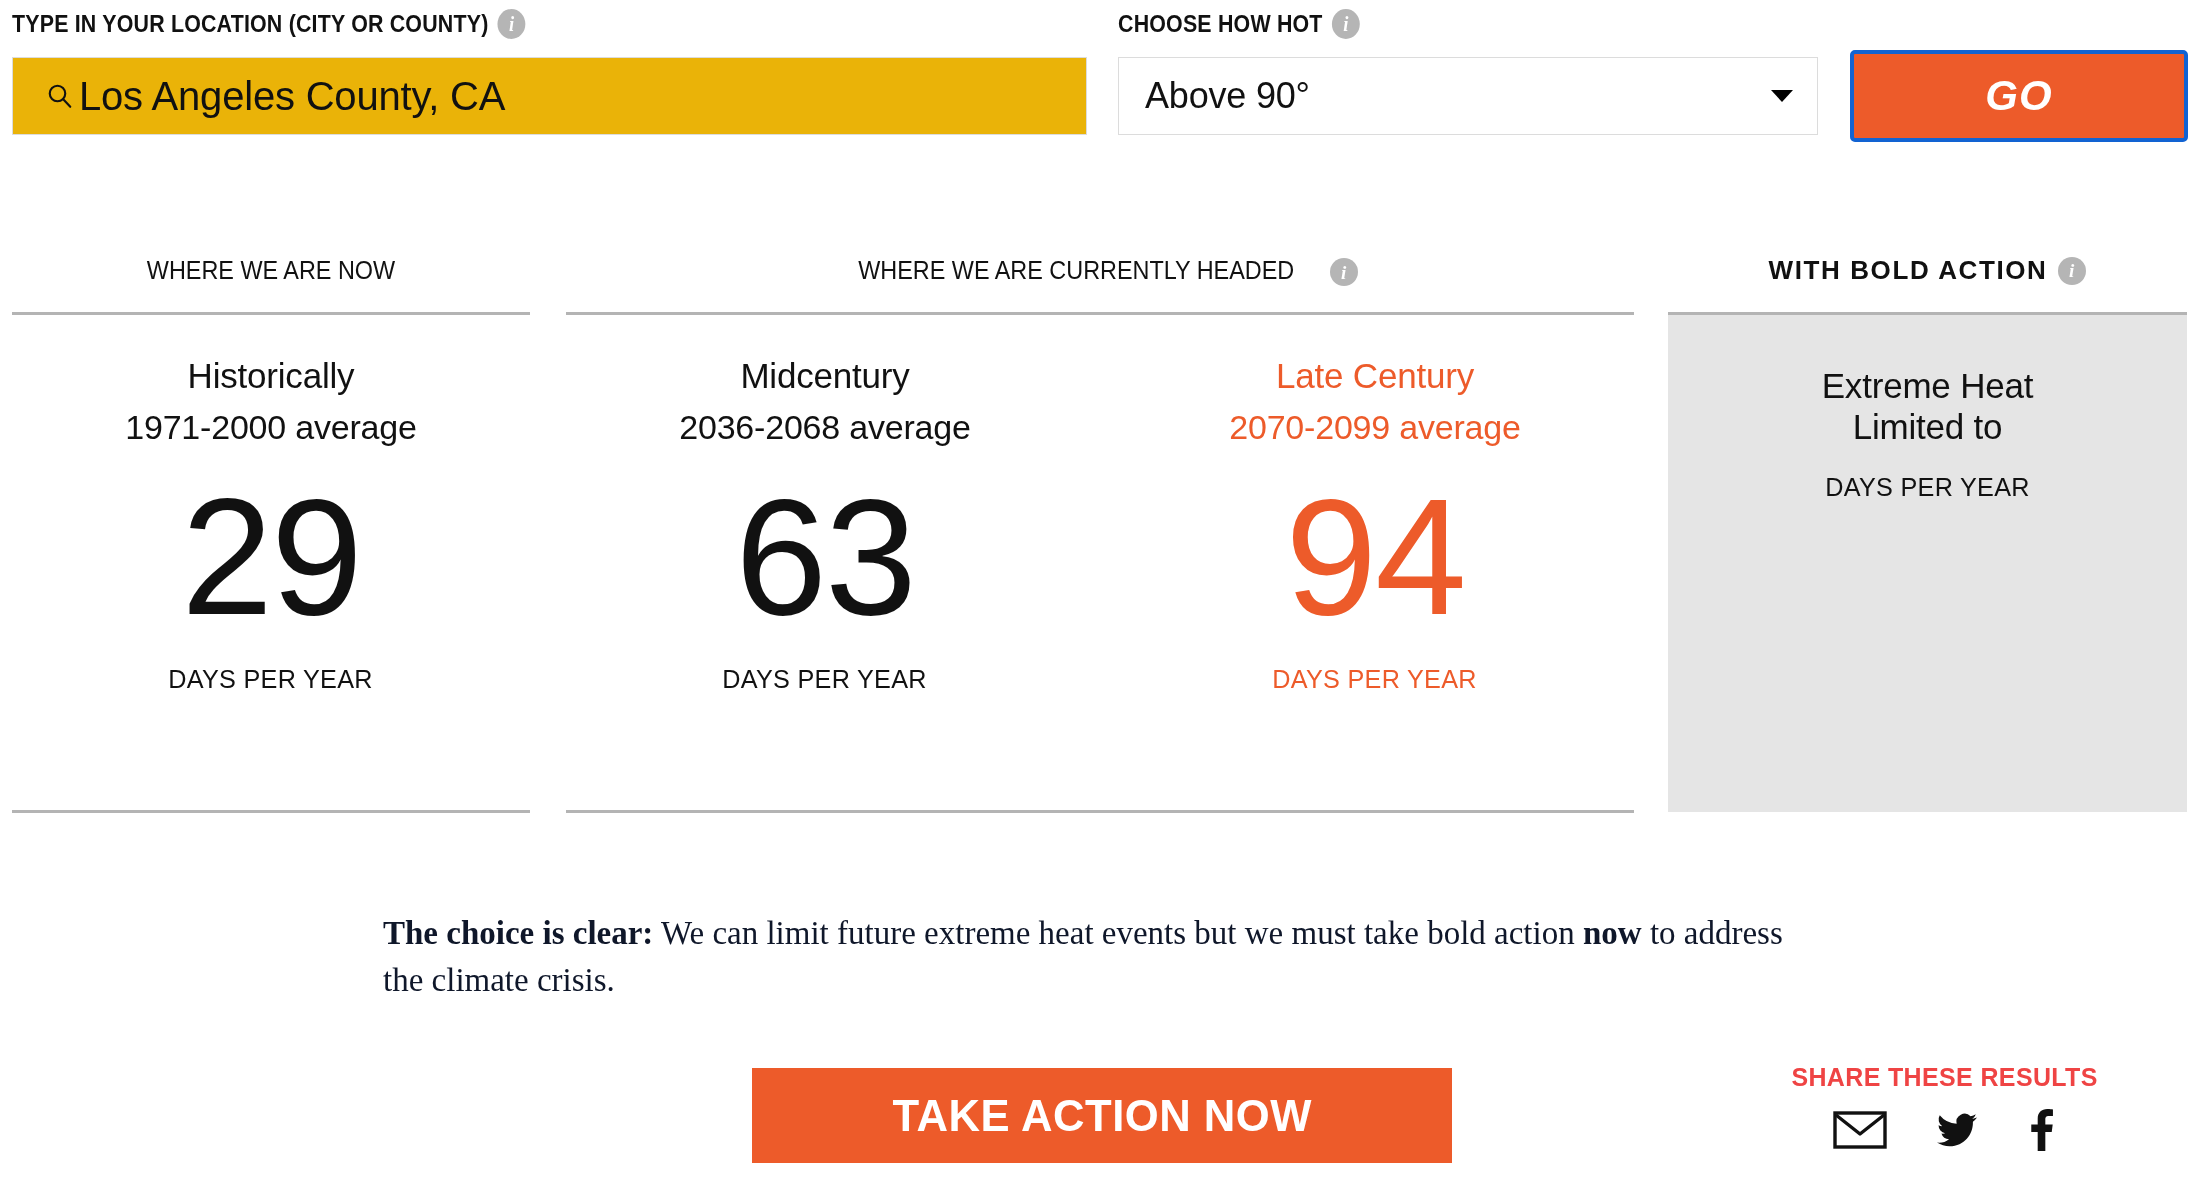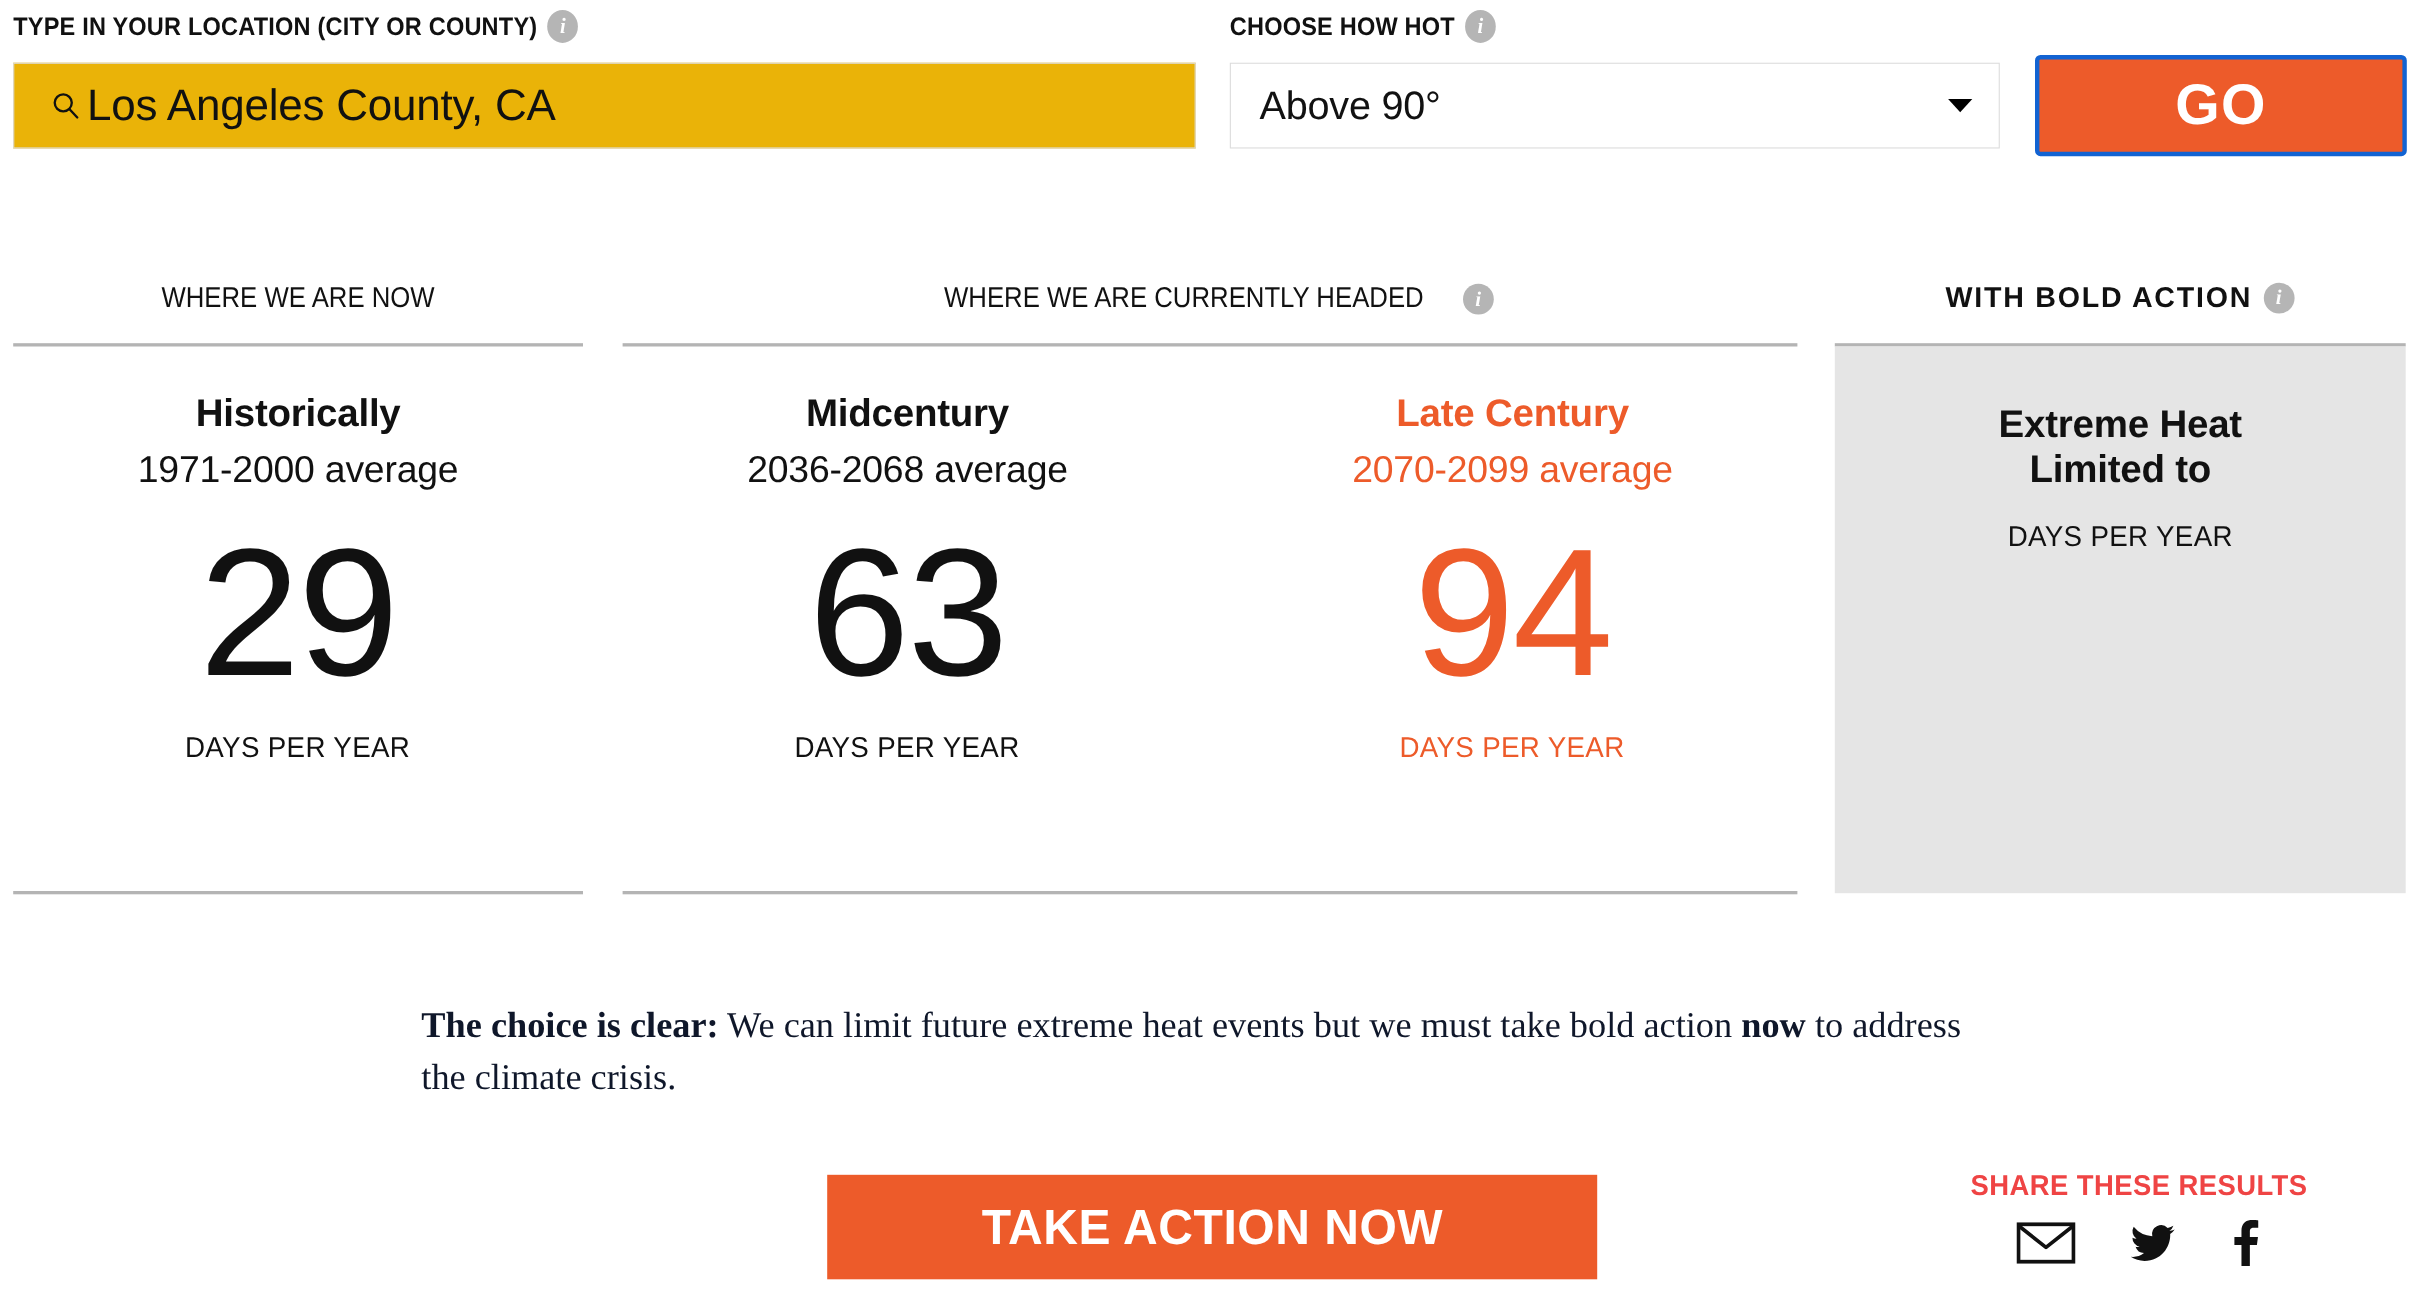--- a/index.html
+++ b/index.html
@@ -64,21 +64,21 @@
   }
 
   .go-button {
     position: absolute; left: 1850px; top: 50px;
     width: 338px; height: 92px;
     background: #ed5b2a; border: 4px solid #1263d2; border-radius: 5px;
     display: flex; align-items: center; justify-content: center;
     cursor: pointer;
   }
   .go-label {
-    color: #fff; font-size: 52px; font-weight: bold; letter-spacing: 1px;
+    color: #fff; font-size: 42px; font-weight: bold; letter-spacing: 1px; font-style: italic;
   }
 
   
   .col-head {
     position: absolute;
     display: flex; align-items: center; justify-content: center; gap: 11px;
     font-size: 26px; color: #111; white-space: nowrap;
     transform-origin: center center;
   }
   .col-head .txt { transform: scaleX(0.9); display: inline-block; }
@@ -109,21 +109,21 @@
   
   .stat {
     position: absolute; top: 355px; text-align: center;
   }
   .stat-now    { left: 12px;   width: 518px; }
   .stat-mid    { left: 566px;  width: 518px; }
   .stat-late   { left: 1116px; width: 518px; }
   .stat-bold   { left: 1668px; width: 519px; top: 365px; }
 
   .stat-title {
-    font-size: 35px; font-weight: bold; color: #111; line-height: 1.18;
+    font-size: 35px; font-weight: normal; color: #111; line-height: 1.18;
     letter-spacing: -0.2px;
   }
   .stat-sub {
     font-size: 34px; color: #111; margin-top: 12px; letter-spacing: -0.2px;
   }
   .stat-number {
     font-size: 165px; line-height: 1; color: #111;
     margin-top: 28px; font-weight: 400; letter-spacing: -2px;
   }
   .stat-bold .stat-number { font-weight: bold; margin-top: 36px; letter-spacing: 0; }

